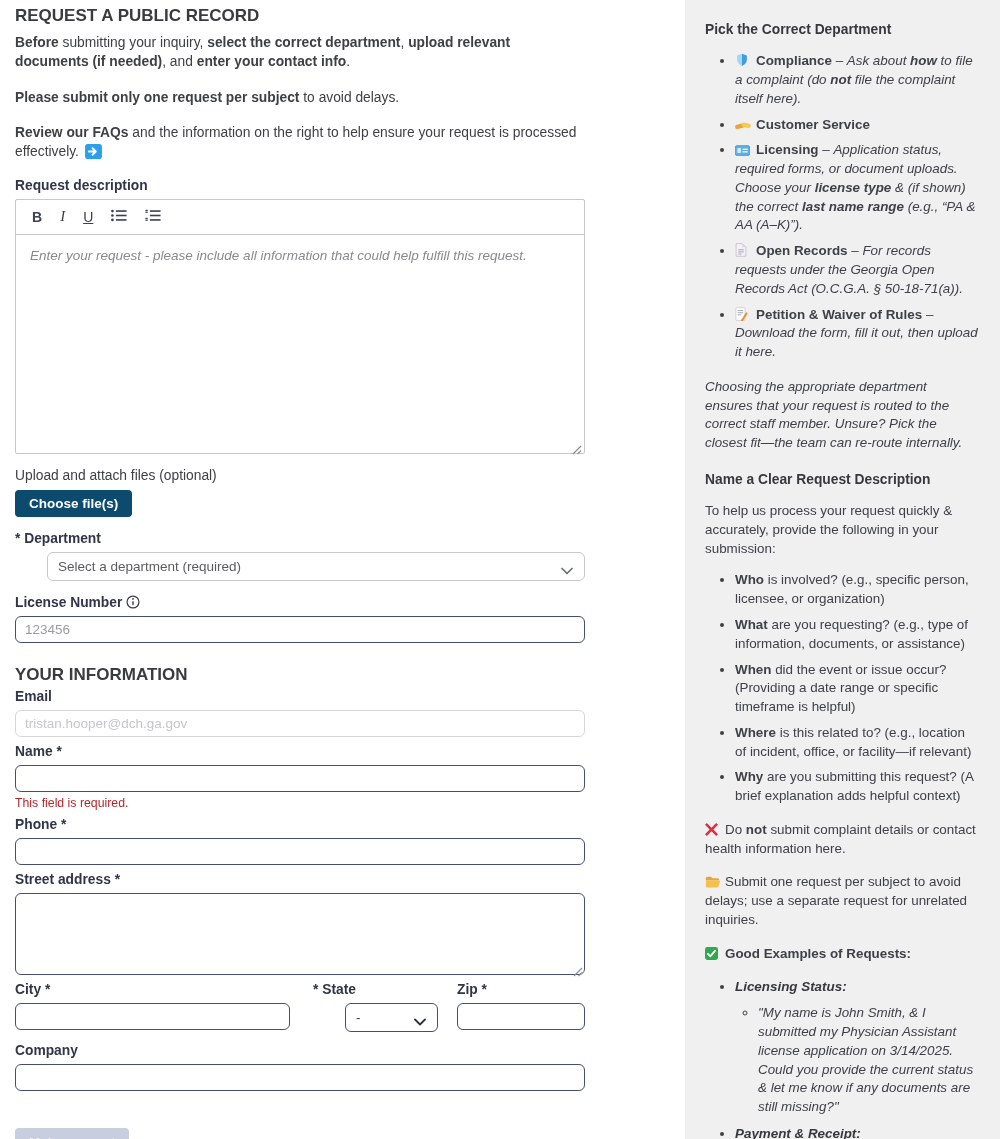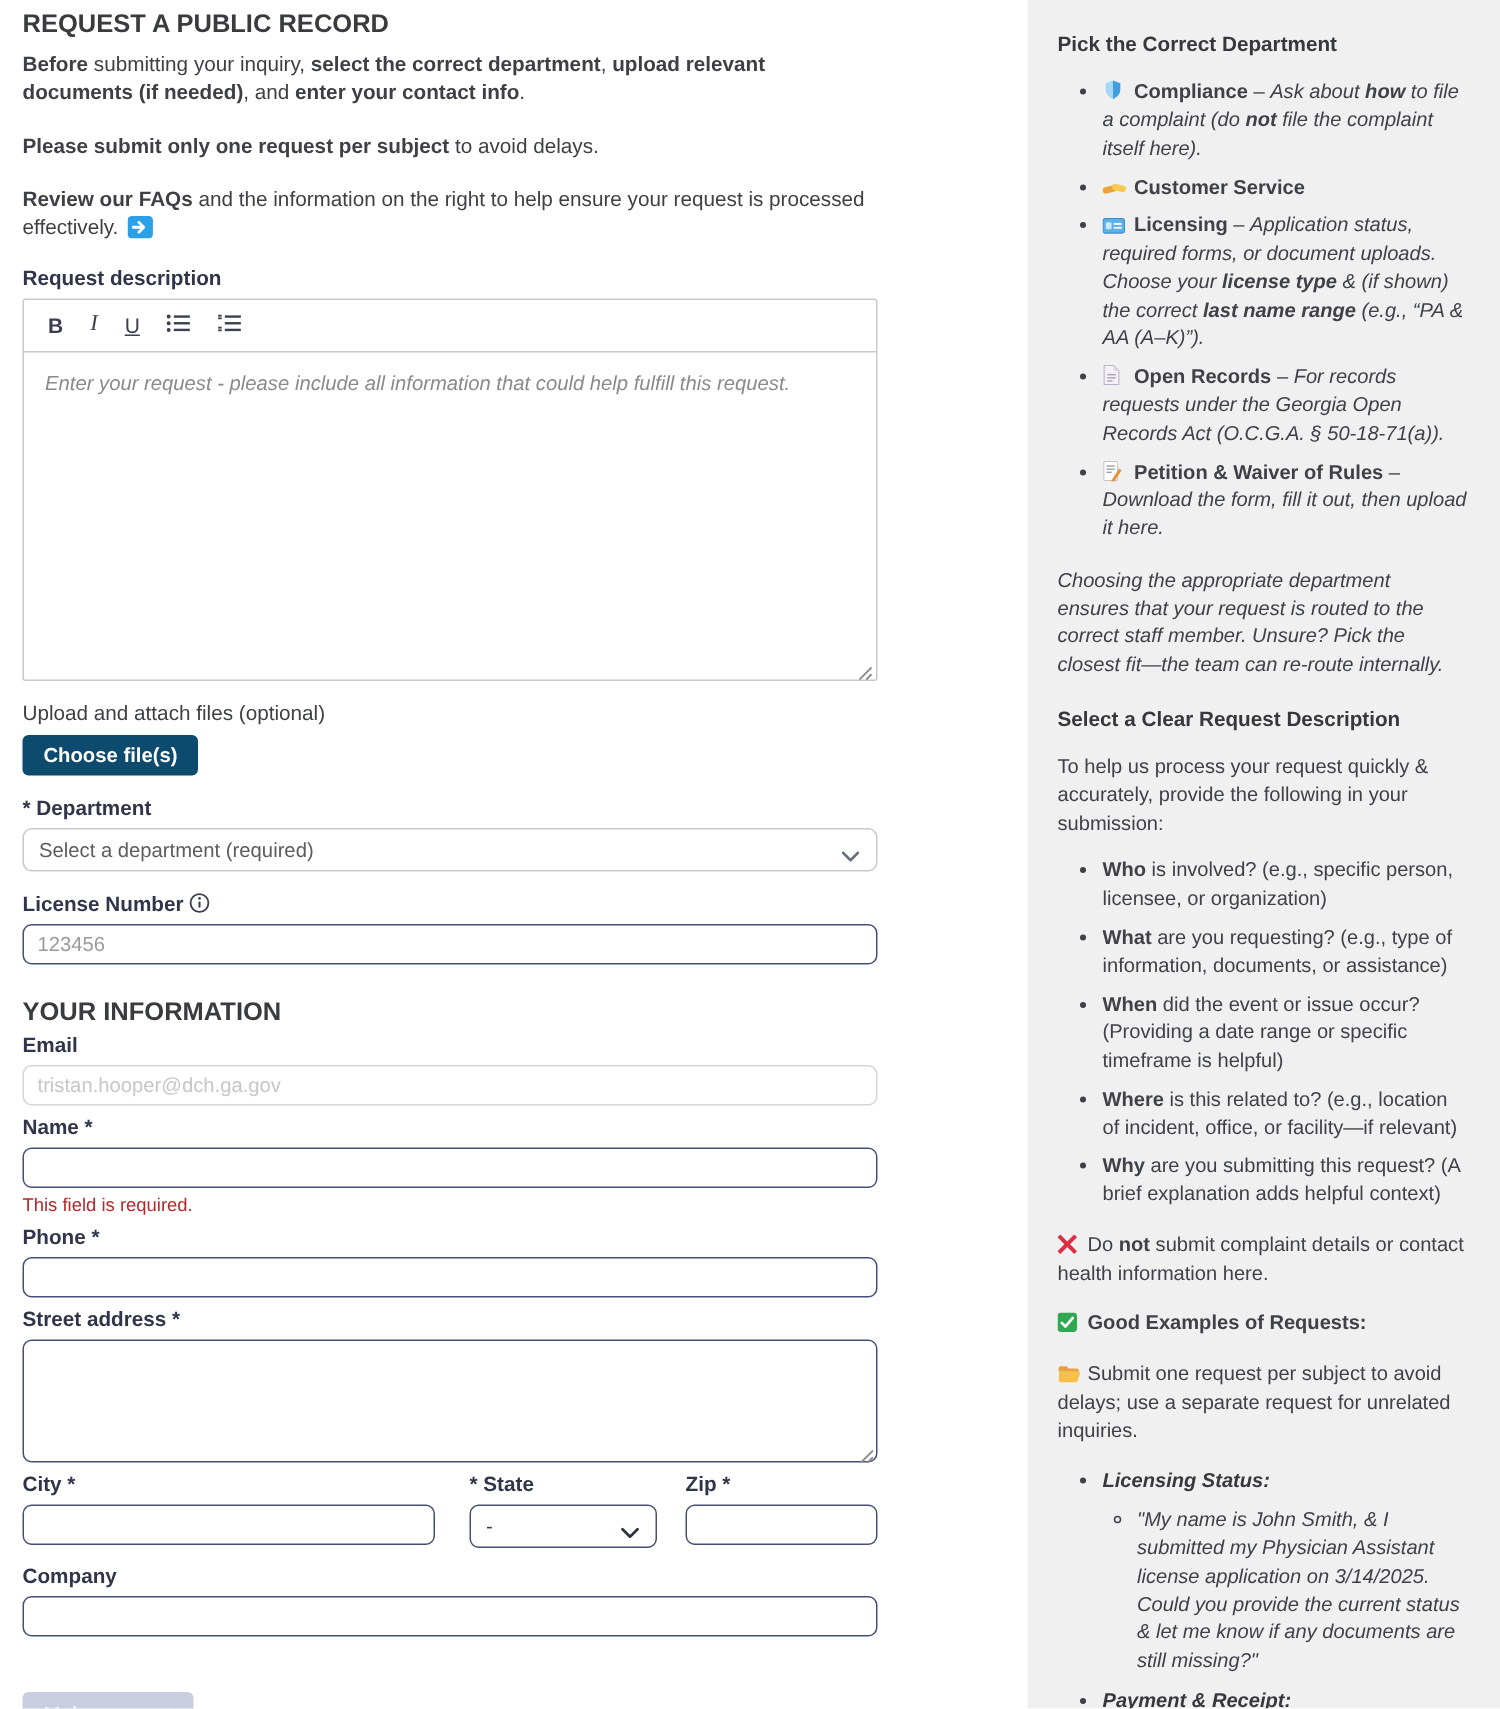--- a/index.html
+++ b/index.html
@@ -37,21 +37,21 @@
   .upload-label { font-size:13.8px; color:#3f4045; margin:14px 0 7px; }
   .btn-primary {
     background:#0c4a6e; color:#ffffff; font-weight:700; font-size:13.5px;
     border:none; border-radius:4px; padding:6px 14px; cursor:pointer;
     font-family:"Liberation Sans",sans-serif;
   }
 
   .select-box {
     position:relative; height:29px; border-radius:6px; background:#fff;
     border:1px solid #c9c9c9; display:flex; align-items:center;
-    padding:0 30px 0 10px; font-size:13.5px; color:#5c5c60; cursor:pointer;
+    padding:0 30px 0 10px; font-size:13.5px; color:#5c5c60; cursor:pointer;margin-left:32px;
   }
   .select-box.navy { border-color:#454f75; color:#3f4045; }
   .select-box .chev { position:absolute; right:11px; top:10px; width:12px; height:8px; }
 
   .inp {
     width:100%; height:27px; border:1px solid #454f75; border-radius:6px;
     padding:0 9px; font-size:13.5px; color:#333; background:#fff;
     font-family:"Liberation Sans",sans-serif; outline:none;
   }
   .inp::placeholder { color:#9b9ba1; opacity:1; }
@@ -248,44 +248,44 @@
               <rect x="1" y="1" width="13" height="18" rx="1" fill="#fff" stroke="#c5c5c5"></rect>
               <rect x="3.5" y="4.6" width="8" height="1.3" fill="#9aa0ab"></rect>
               <rect x="3.5" y="7.6" width="8" height="1.3" fill="#9aa0ab"></rect>
               <rect x="3.5" y="10.6" width="5" height="1.3" fill="#9aa0ab"></rect>
               <path d="M8.5 18.5 L15.5 7.5 l2.4 1.7 L11 20 l-3.2 .8 Z" fill="#e8913c"></path>
             </svg></span><span><span class="b">Petition &amp; Waiver of Rules</span><span> – </span><span class="i">Download the form, fill it out, then upload it here.</span></span></li>
     </ul>
 
     <p class="sb-note">Choosing the appropriate department ensures that your request is routed to the correct staff member. Unsure? Pick the closest fit—the team can re-route internally.</p>
 
-    <h3 class="sb-h mt">Select a Clear Request Description</h3>
+    <h3 class="sb-h mt">Name a Clear Request Description</h3>
     <p class="sb-p">To help us process your request quickly &amp; accurately, provide the following in your submission:</p>
 
     <ul class="sb-list">
       <li><span class="b">Who</span><span> is involved? (e.g., specific person, licensee, or organization)</span></li>
       <li><span class="b">What</span><span> are you requesting? (e.g., type of information, documents, or assistance)</span></li>
       <li><span class="b">When</span><span> did the event or issue occur? (Providing a date range or specific timeframe is helpful)</span></li>
       <li><span class="b">Where</span><span> is this related to? (e.g., location of incident, office, or facility—if relevant)</span></li>
       <li><span class="b">Why</span><span> are you submitting this request? (A brief explanation adds helpful context)</span></li>
     </ul>
 
     <p class="warn"><span class="warn-icon"><svg viewBox="0 0 14 14" width="13" height="13">
             <path d="M2 0 L7 5 L12 0 L14 2 L9 7 L14 12 L12 14 L7 9 L2 14 L0 12 L5 7 L0 2 Z" fill="#dd2e44"></path>
           </svg></span><span><span>Do </span><span class="b">not</span><span> submit complaint details or contact health information here.</span></span></p>
 
+    <p class="warn"><span class="warn-icon"><svg viewBox="0 0 20 16" width="15" height="12">
+            <path d="M1 3 a2 2 0 0 1 2 -2 h5 l2 2 h7 a2 2 0 0 1 2 2 v1 H1 Z" fill="#e8a33d"></path>
+            <path d="M1.5 6 h17 a1.5 1.5 0 0 1 1.4 2 l-2 6 a2 2 0 0 1 -1.9 1.4 H2.8 A1.8 1.8 0 0 1 1 13.6 Z" fill="#f6c14b"></path>
+          </svg></span><span><span>Submit one request per subject to avoid delays; use a separate request for unrelated inquiries.</span></span></p>
+
     <p class="warn"><span class="warn-icon"><svg viewBox="0 0 16 16" width="13" height="13">
             <rect width="16" height="16" rx="3" fill="#2fa84f"></rect>
             <path d="M3.5 8.5 L6.5 11.5 L12.5 4.5" stroke="#fff" stroke-width="2.2" fill="none" stroke-linecap="round" stroke-linejoin="round"></path>
           </svg></span><span><span class="b">Good Examples of Requests:</span></span></p>
-
-    <p class="warn"><span class="warn-icon"><svg viewBox="0 0 20 16" width="15" height="12">
-            <path d="M1 3 a2 2 0 0 1 2 -2 h5 l2 2 h7 a2 2 0 0 1 2 2 v1 H1 Z" fill="#e8a33d"></path>
-            <path d="M1.5 6 h17 a1.5 1.5 0 0 1 1.4 2 l-2 6 a2 2 0 0 1 -1.9 1.4 H2.8 A1.8 1.8 0 0 1 1 13.6 Z" fill="#f6c14b"></path>
-          </svg></span><span><span>Submit one request per subject to avoid delays; use a separate request for unrelated inquiries.</span></span></p>
 
     <ul class="sb-ex">
       <li>
         <span class="ex-title">Licensing Status:</span>
         <ul>
           <li class="quote">"My name is John Smith, &amp; I submitted my Physician Assistant license application on 3/14/2025. Could you provide the current status &amp; let me know if any documents are still missing?"</li>
         </ul>
       </li>
       <li>
         <span class="ex-title">Payment &amp; Receipt:</span>

